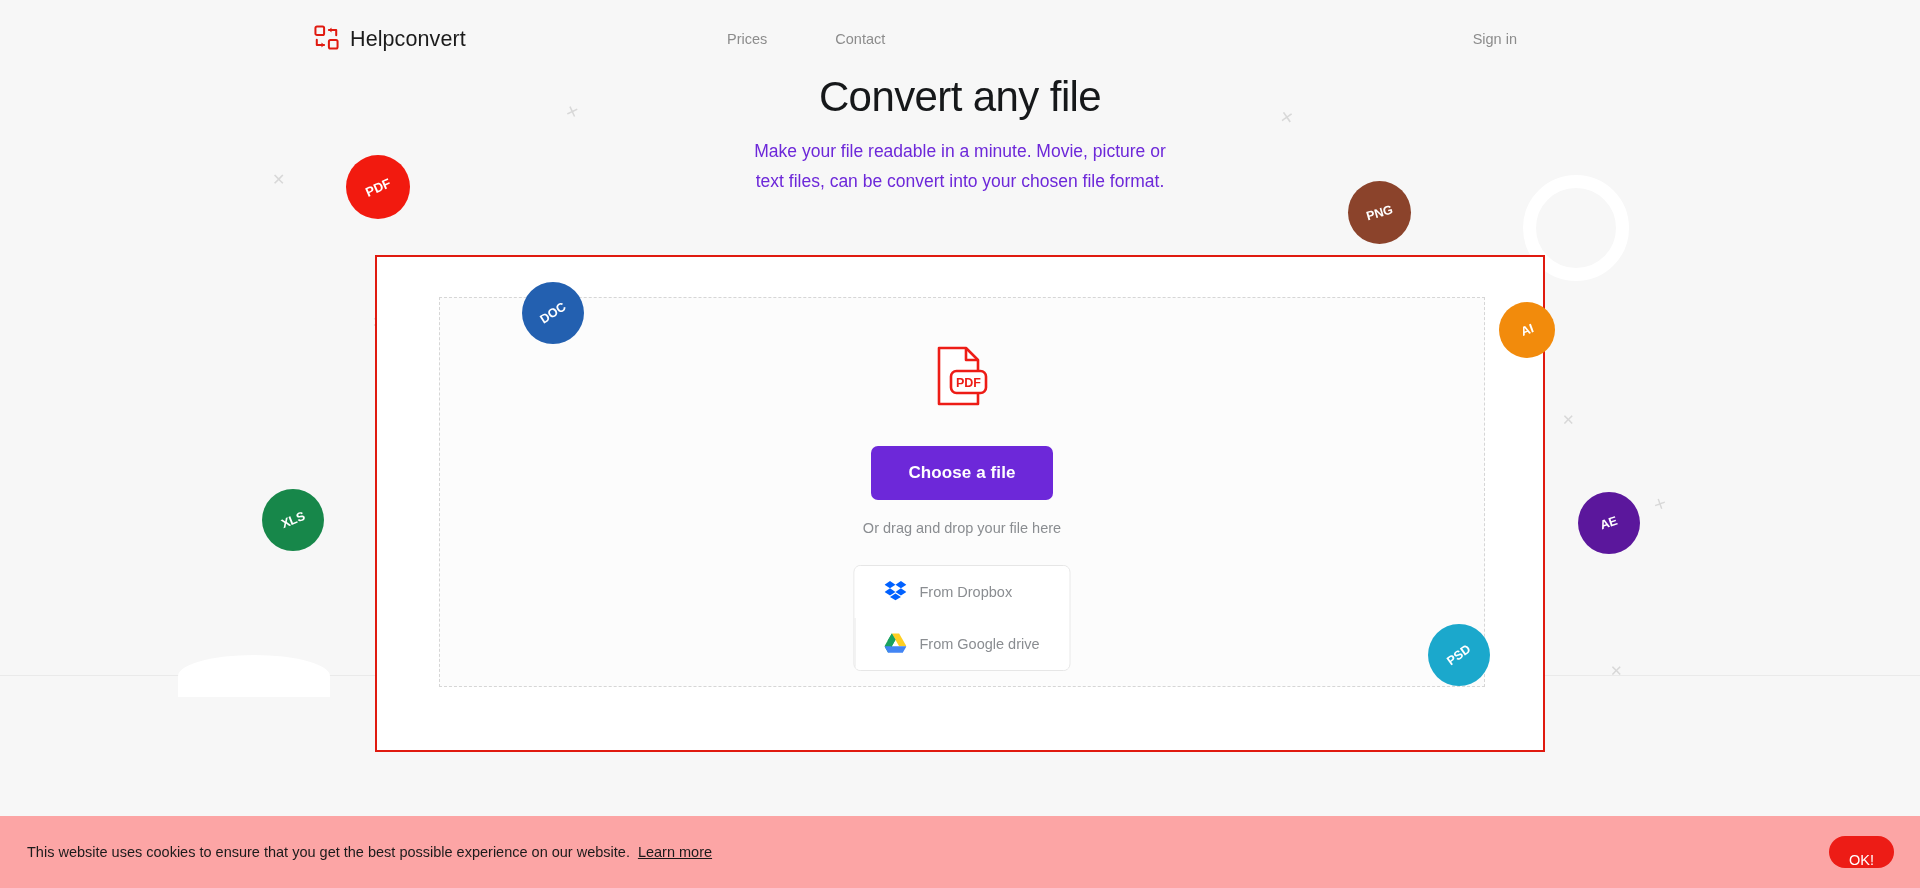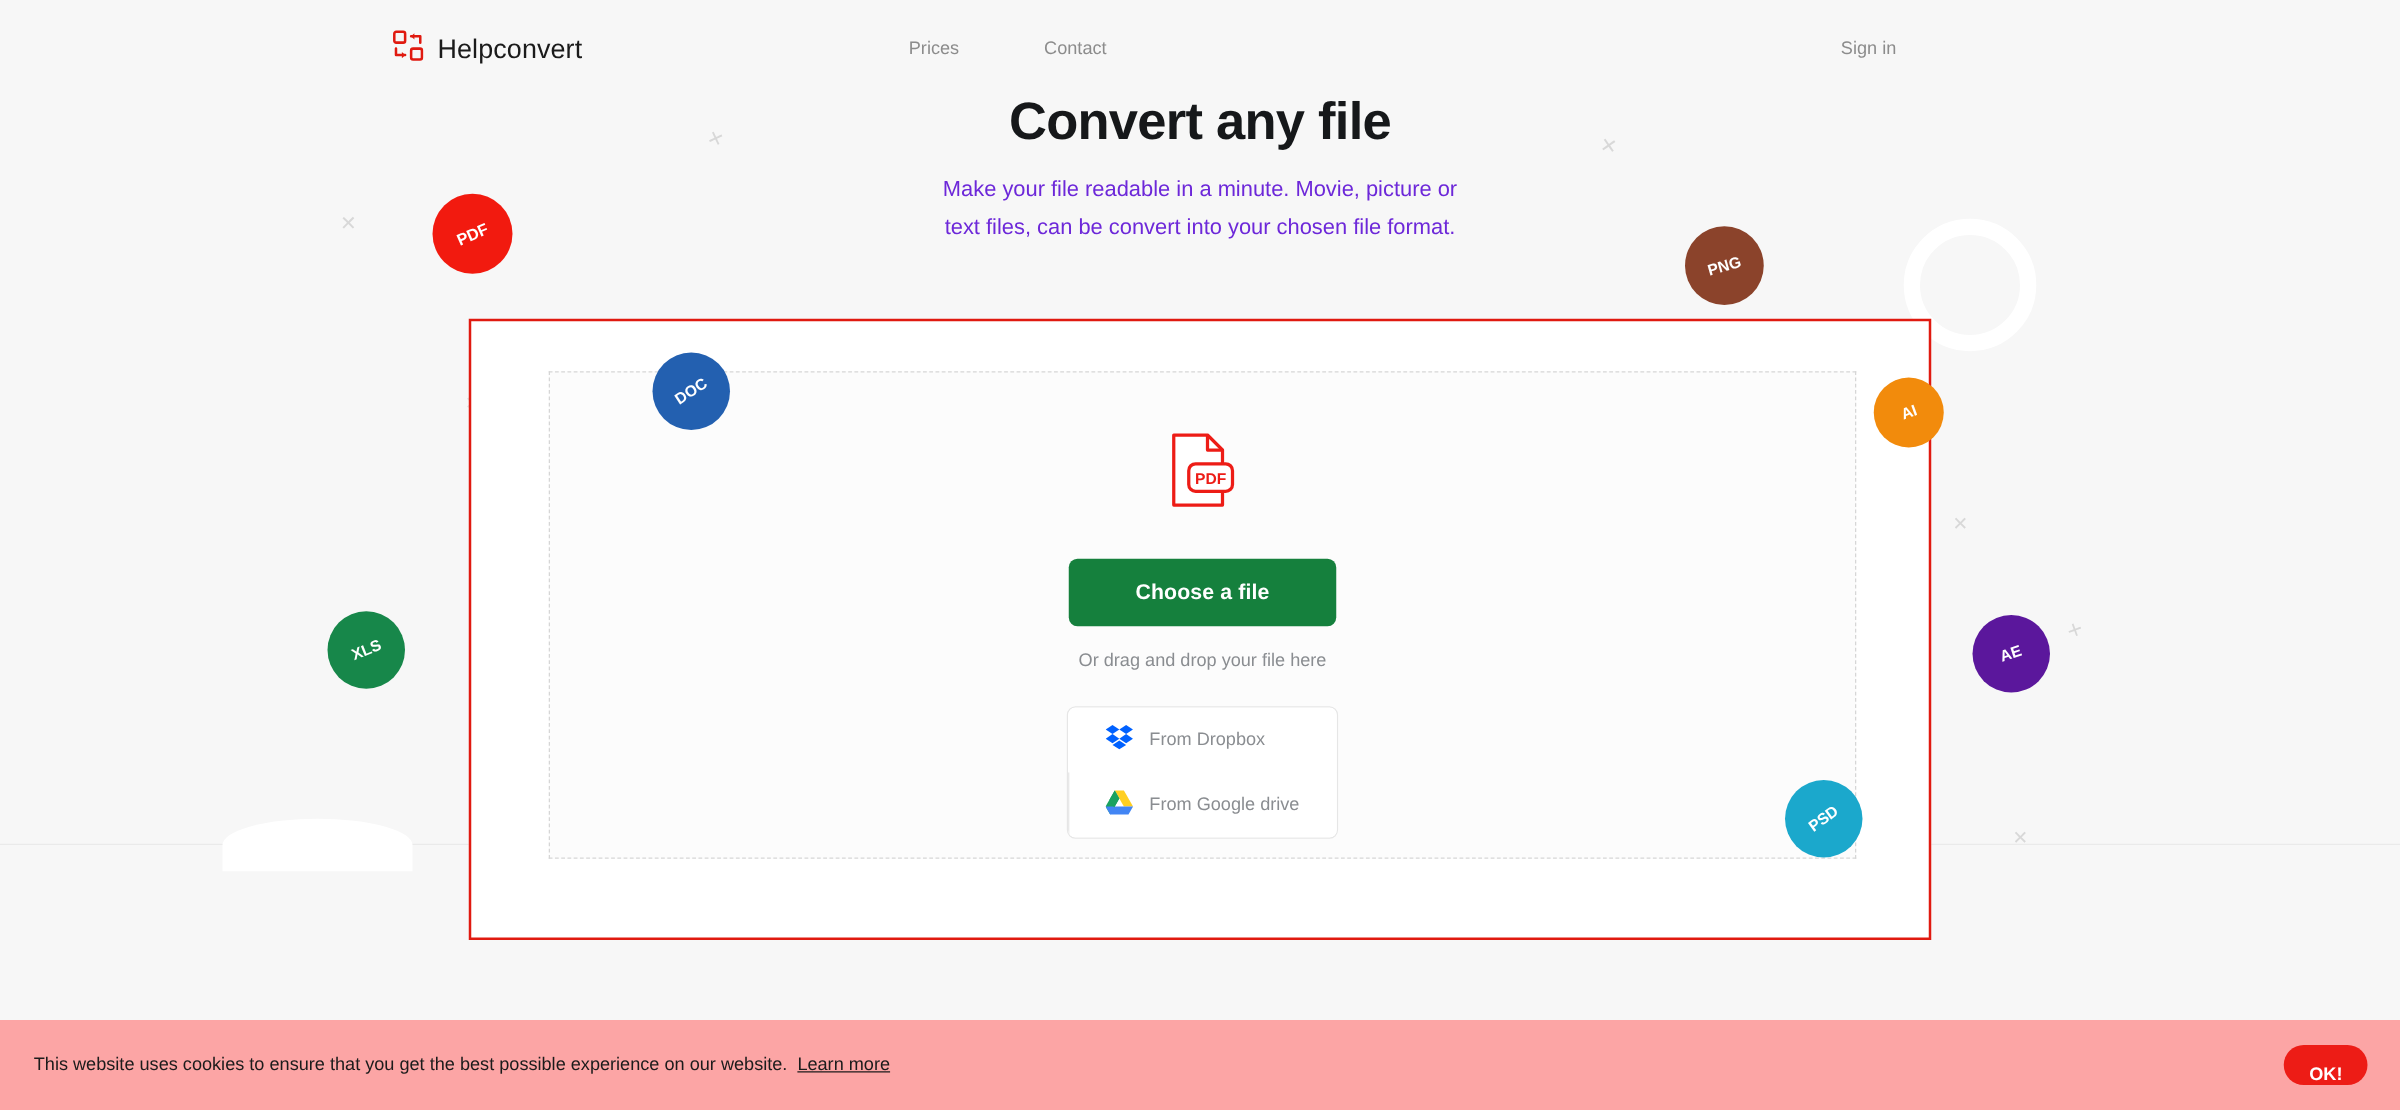--- a/index.html
+++ b/index.html
@@ -37,42 +37,42 @@
   .brand-name { font-size: 21.5px; color: #1B1B1B; font-weight: 400; letter-spacing: .1px; }
   .nav { position: absolute; left: 727px; display: flex; gap: 68px; }
   .nav a, .signin {
     font-size: 14.5px; color: #8C8C8C; text-decoration: none; font-weight: 400;
   }
   .signin { position: absolute; right: 243px; }
 
   
   .hero { position: absolute; top: 72px; left: 0; width: 1920px; text-align: center; z-index: 4; }
   .hero h1 {
-    font-size: 42px; font-weight: 700; color: #16181A; letter-spacing: -.6px;
+    font-size: 42px; font-weight: 400; color: #16181A; letter-spacing: -.6px;
     line-height: 1.18;
   }
   .hero p {
     margin: 14px auto 0; width: 420px; font-size: 17.5px; color: #6d28d9;
     line-height: 1.72; font-weight: 400;
   }
 
   
   .card {
     position: absolute; left: 375px; top: 255px; width: 1170px; height: 497px;
     border: 2px solid #E01A10; background: #FFFFFF; z-index: 3;
   }
   .dropzone {
     position: absolute; left: 62px; top: 40px; width: 1046px; height: 390px;
     border: 1px dashed #D6D6D6; background: #FCFCFC;
     display: flex; flex-direction: column; align-items: center;
   }
   .pdf-icon { margin-top: 47px; }
   .choose-btn {
-    margin-top: 35px; background: #15803d; color: #FFFFFF; border: none;
-    border-radius: 7px; width: 214px; height: 54px;
+    margin-top: 35px; background: #6d28d9; color: #FFFFFF; border: none;
+    border-radius: 7px; width: 182px; height: 54px;
     font-size: 17px; font-weight: 700; font-family: "Liberation Sans", sans-serif;
     cursor: pointer; letter-spacing: .1px;
   }
   .drag-hint { margin-top: 20px; font-size: 14.5px; color: #8A8D91; }
   .cloud-row {
     position: absolute; left: 50%; transform: translateX(-50%); bottom: 15px;
     display: flex; border: 1px solid #E6E6E6; border-radius: 7px;
     background: #FFFFFF; overflow: hidden; flex-direction: column;
   }
   .cloud-btn {
@@ -98,21 +98,21 @@
   }
   .cookie-text {
     position: absolute; left: 27px; font-size: 14.5px; color: #1B1B1B;
   }
   .cookie-link {
     color: #1B1B1B; text-decoration: underline; margin-left: 8px; font-size: 14.5px;
   }
   .ok-btn {
     position: absolute; right: 26px; background: #ED1C16; color: #FFFFFF;
     border: none; border-radius: 18px; height: 32px; padding: 16px 20px;
-    font-size: 14.5px; font-weight: 700; cursor: pointer;
+    font-size: 14.5px; font-weight: 400; cursor: pointer;
     font-family: "Liberation Sans", sans-serif;
   }
 </style>
 </head>
 <body>
 
 <div class="page">
 
   <div class="decor">
     <div class="band" style="top:675px;"></div>

